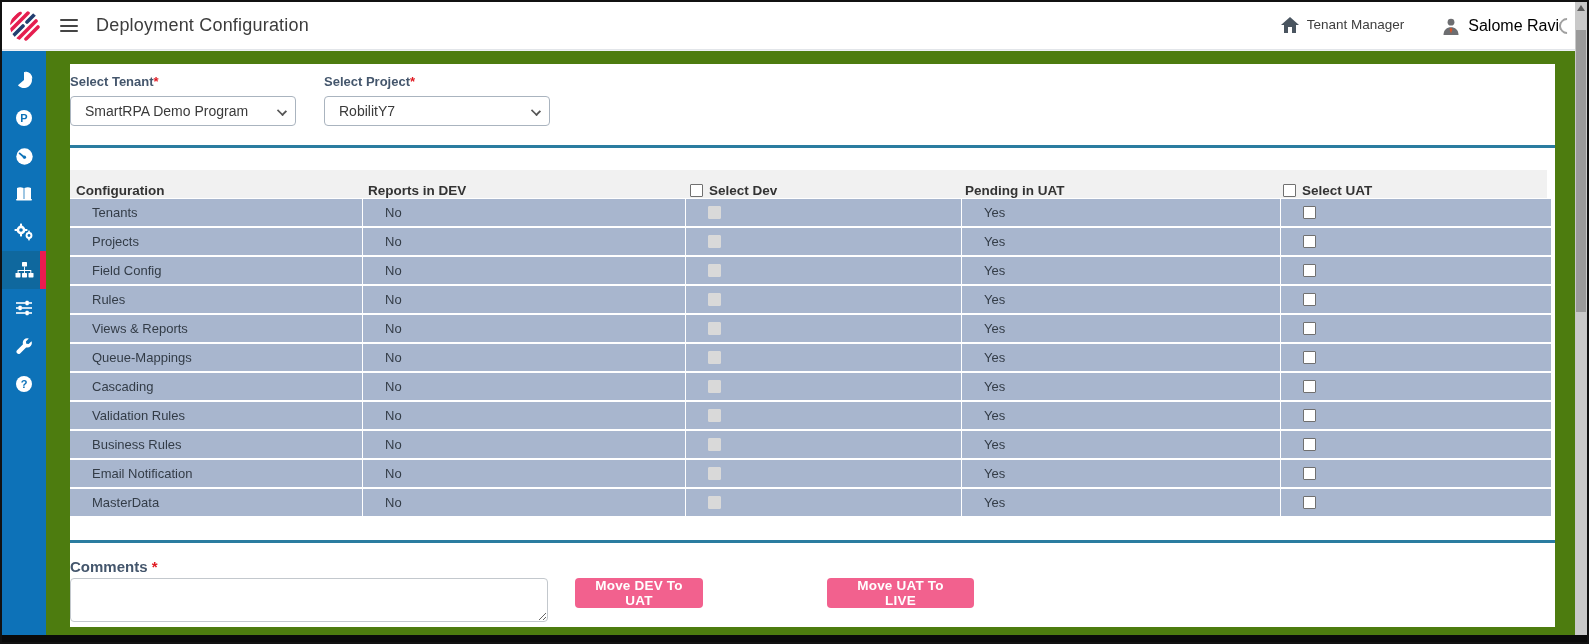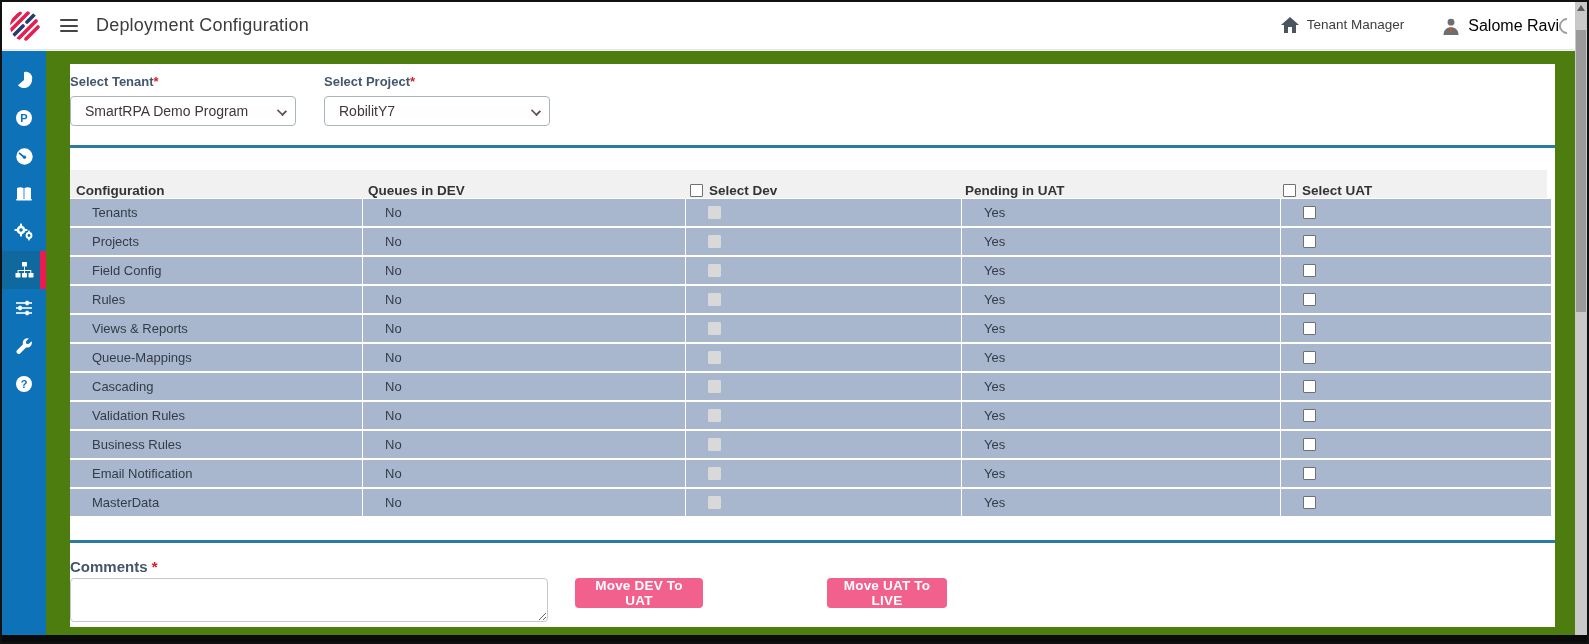--- a/index.html
+++ b/index.html
@@ -57,21 +57,21 @@
   .grid-row { display:grid; grid-template-columns:292px 322px 275px 318px 270px; column-gap:1px; height:27px; background:#ffffff; }
   .cell { background:#a8b6ce; display:flex; align-items:center; padding-left:22px; color:#333c47; }
   input.cb { appearance:none; -webkit-appearance:none; width:13px; height:13px; border:1px solid #707070; background:#fff; border-radius:1px; cursor:pointer; margin:0; }
   input.cb:disabled { background:#d9d9d9; border-color:#d9d9d9; cursor:default; }
 
   
   .comments-label { position:absolute; left:0; top:494px; font-size:15px; color:#44566c; font-weight:bold; }
   textarea.comments { position:absolute; left:0; top:514px; width:478px; height:44px; border:1px solid #c3c8cd; border-radius:4px; resize:both; font-family:"Liberation Sans",sans-serif; font-size:13px; padding:6px 8px; color:#333; }
   .btn { position:absolute; top:514px; height:30px; border:none; border-radius:4px; background:#f2618e; color:#ffffff; font-weight:bold; font-size:13.5px; padding:0 16px; cursor:pointer; font-family:"Liberation Sans",sans-serif; letter-spacing:.2px; }
   .btn.dev-uat { left:505px; width:128px; }
-  .btn.uat-live { left:757px; width:120px; }
+  .btn.uat-live { left:757px; width:147px; }
 
   .bottom-strip { position:absolute; left:0; right:0; bottom:0; height:7px; background:#0a0a0a; z-index:7; }
 </style>
 </head>
 <body>
 
 <div class="screen">
 
   <div class="topbar">
     <div class="logo-wrap">
@@ -226,21 +226,21 @@
             <span class="chev"></span>
           </div>
         </div>
       </div>
 
       <div class="divider top"></div>
 
       <div class="grid">
         <div class="grid-header">
           <div class="hcell">Configuration</div>
-          <div class="hcell">Queues in DEV</div>
+          <div class="hcell">Reports in DEV</div>
           <div class="hcell">
             <input type="checkbox" class="cb" style="">
             <span>Select Dev</span>
           </div>
           <div class="hcell">Pending in UAT</div>
           <div class="hcell">
             <input type="checkbox" class="cb" style="">
             <span>Select UAT</span>
           </div>
         </div>

